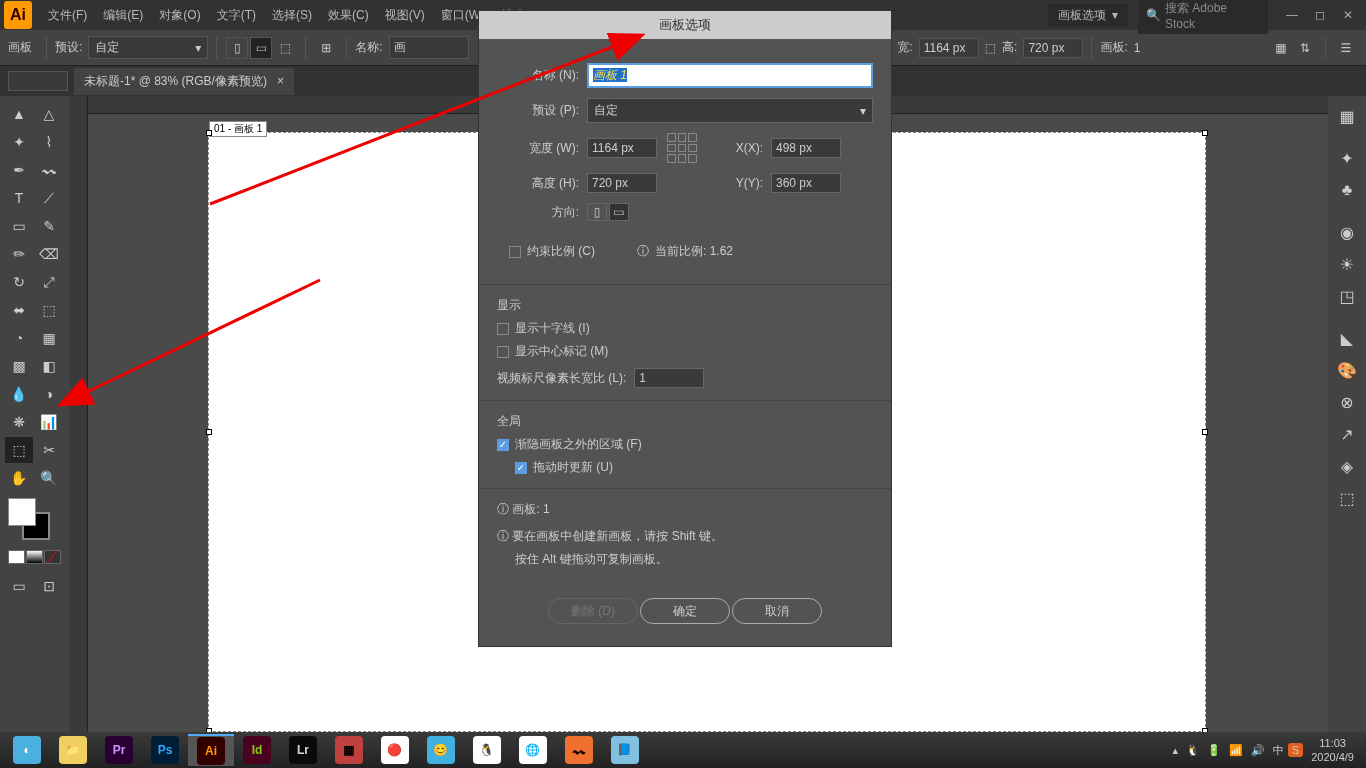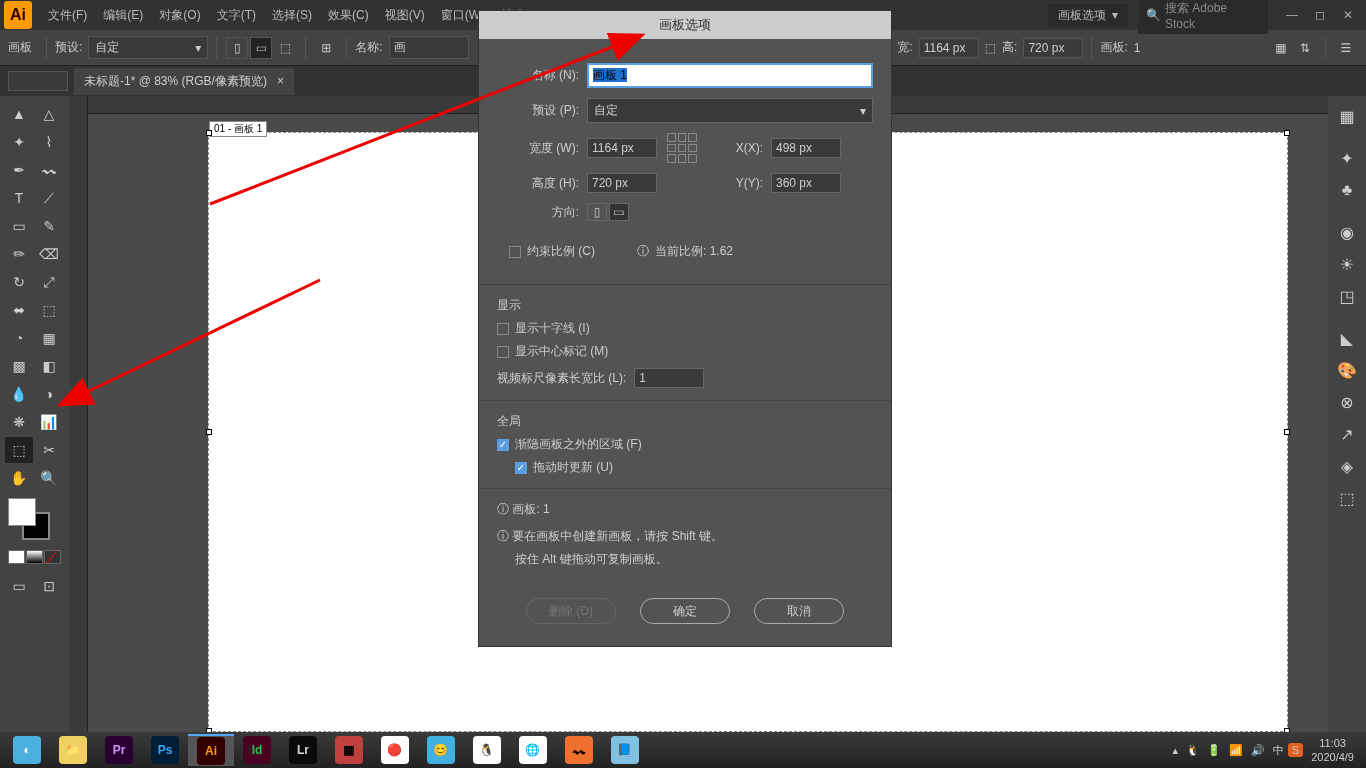--- a/index.html
+++ b/index.html
@@ -40,48 +40,48 @@
 .left-tools .swatch .fg { width: 28px; height: 28px; background: #fff; border: 1px solid #888; position: absolute; top: 0; left: 0; }
 .left-tools .swatch .bg { width: 28px; height: 28px; background: #000; border: 2px solid #888; position: absolute; bottom: 0; right: 0; }
 .left-tools .modes { display: flex; margin: 4px; }
 .left-tools .modes div { width: 20px; height: 14px; border: 1px solid #666; margin-right: 1px; }
 
 
 .canvas-area { flex: 1; background: #4a4a4a; position: relative; overflow: hidden; }
 .canvas-area .ruler-h { position: absolute; top: 0; left: 18px; right: 0; height: 18px; background: #3a3a3a; border-bottom: 1px solid #222; }
 .canvas-area .ruler-v { position: absolute; top: 0; left: 0; bottom: 0; width: 18px; background: #3a3a3a; border-right: 1px solid #222; }
 .canvas-area .artboard-wrap { position: absolute; top: 36px; left: 138px; }
-.canvas-area .artboard { width: 1080px; height: 600px; background: #fff; position: relative; border: 1px dashed #888; }
+.canvas-area .artboard { width: 998px; height: 600px; background: #fff; position: relative; border: 1px dashed #888; }
 .canvas-area .artboard-label { position: absolute; top: -12px; left: 0; background: #fff; border: 1px solid #888; padding: 0 4px; font-size: 10px; }
 .canvas-area .handle { width: 6px; height: 6px; background: #fff; border: 1px solid #000; position: absolute; }
 
 
 .right-panels { width: 38px; background: #434343; display: flex; flex-direction: column; align-items: center; padding-top: 4px; }
 .right-panels .panel-icon { width: 26px; height: 26px; margin: 3px 0; color: #ccc; display: flex; align-items: center; justify-content: center; cursor: pointer; font-size: 16px; }
 .right-panels .panel-gap { height: 10px; }
 
 
 .modal { position: absolute; top: 10px; left: 478px; width: 414px; background: #535353; border: 1px solid #333; color: #ccc; font-size: 12px; z-index: 100; }
 .modal .title { height: 28px; background: #ccc; color: #333; display: flex; align-items: center; justify-content: center; font-size: 13px; }
 .modal .body { padding: 24px 18px 14px 18px; }
 .modal .row { display: flex; align-items: center; margin-bottom: 10px; }
 .modal .row .lbl { width: 82px; text-align: right; margin-right: 8px; }
 .modal .row .lbl-r { width: 56px; text-align: right; margin-right: 8px; }
 .modal .input { background: #3a3a3a; border: 1px solid #666; padding: 2px 4px; color: #ccc; }
 .modal .input.name { flex: 1; background: #fff; color: #000; border: 2px solid #5a9de0; }
-.modal .input.name .sel { background: #2070d0; color: #000000; }
+.modal .input.name .sel { background: #2070d0; color: #fde047; font-style: italic; }
 .modal .select { background: #3a3a3a; border: 1px solid #666; padding: 3px 6px; flex: 1; display: flex; justify-content: space-between; align-items: center; }
 .modal .orient-btn { width: 20px; height: 18px; border: 1px solid #666; display: flex; align-items: center; justify-content: center; margin-right: 2px; cursor: pointer; }
 .modal .chk { display: flex; align-items: center; margin-bottom: 6px; }
 .modal .chk .box { width: 12px; height: 12px; border: 1px solid #888; margin-right: 6px; display: flex; align-items: center; justify-content: center; font-size: 10px; }
 .modal .chk .box.on { background: #5a9de0; border-color: #5a9de0; color: #fff; }
 .modal .section-title { margin: 10px 0 6px 0; }
 .modal .sep-line { height: 1px; background: #444; margin: 12px -18px; }
 .modal .info { margin-bottom: 6px; }
-.modal .footer { display: flex; justify-content: center; padding: 10px 5px 22px; gap: 24px; }
+.modal .footer { display: flex; justify-content: center; padding: 10px 5px 22px; gap: 2px; }
 .modal .btn { width: 90px; height: 26px; border: 1px solid #aaa; border-radius: 13px; display: flex; align-items: center; justify-content: center; cursor: pointer; }
 .modal .btn.disabled { color: #777; border-color: #666; }
 .modal .proxy-grid { width: 30px; height: 30px; display: grid; grid-template: repeat(3,1fr)/repeat(3,1fr); gap: 2px; margin: 0 10px; }
 .modal .proxy-grid div { border: 1px solid #888; }
 
 
 .arrow-svg { position: absolute; pointer-events: none; z-index: 200; }
 
 
 .taskbar { position: absolute; bottom: 0; left: 0; right: 0; height: 36px; background: linear-gradient(#3a3a3a, #222); display: flex; align-items: center; padding: 0 4px; }
@@ -382,21 +382,21 @@
   <div class="tb-icon">
       <div class="app" style="background:#2a0033;color:#d090ff">Pr</div>
     </div>
   <div class="tb-icon">
       <div class="app" style="background:#001e36;color:#31a8ff">Ps</div>
     </div>
   <div class="tb-icon" style="background:#555;border-top:2px solid #5af">
       <div class="app" style="background:#330000;color:#ff9a00">Ai</div>
     </div>
   <div class="tb-icon">
-      <div class="app" style="background:#49021f;color:#22c55e">Id</div>
+      <div class="app" style="background:#49021f;color:#84cc16">Id</div>
     </div>
   <div class="tb-icon">
       <div class="app" style="background:#0a0a0a;color:#d8d8d8">Lr</div>
     </div>
   <div class="tb-icon">
       <div class="app" style="background:#c04040">▦</div>
     </div>
   <div class="tb-icon">
       <div class="app" style="background:#fff">🔴</div>
     </div>

